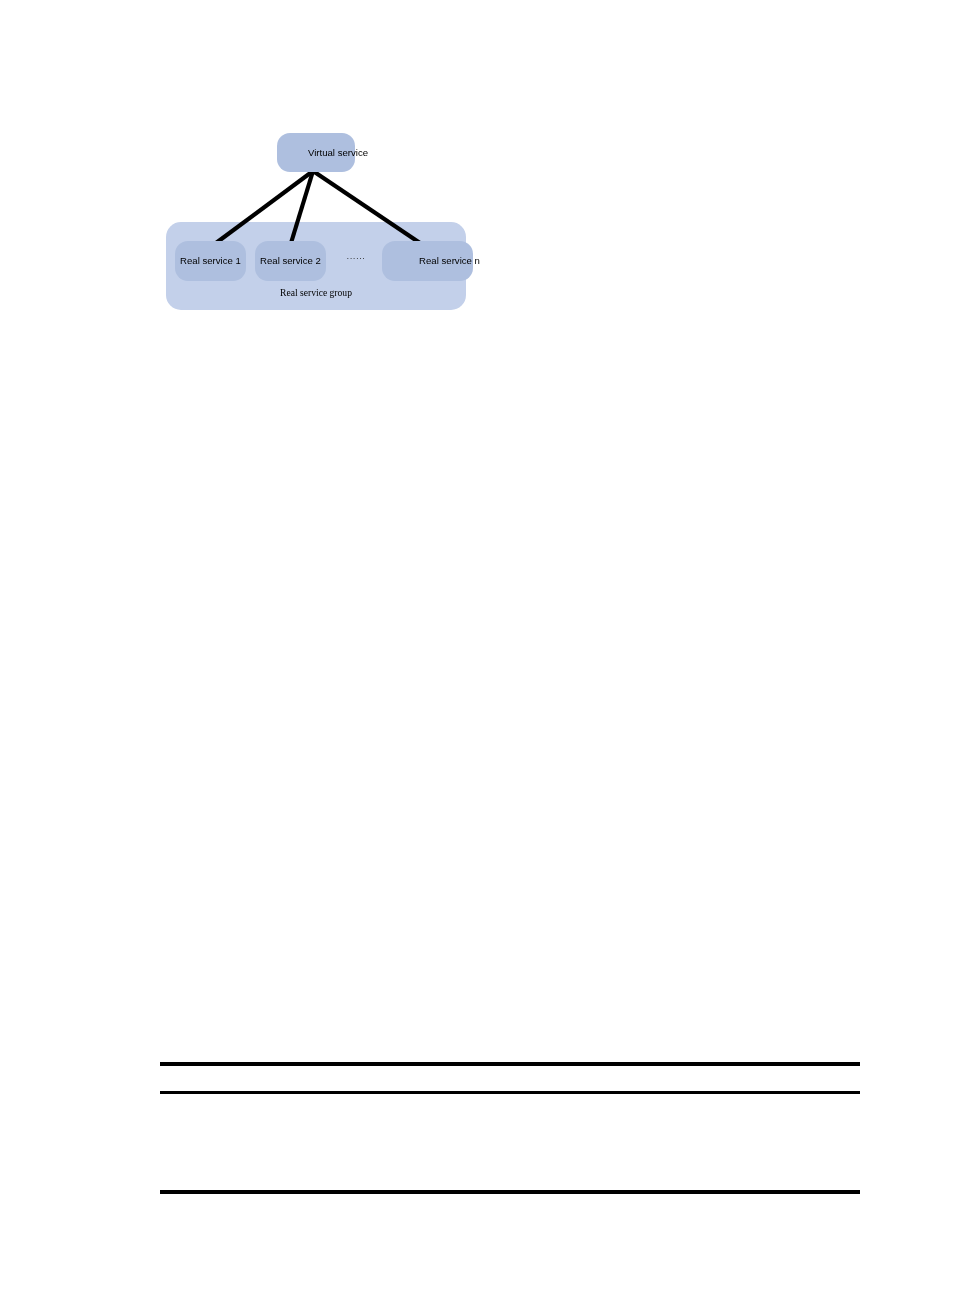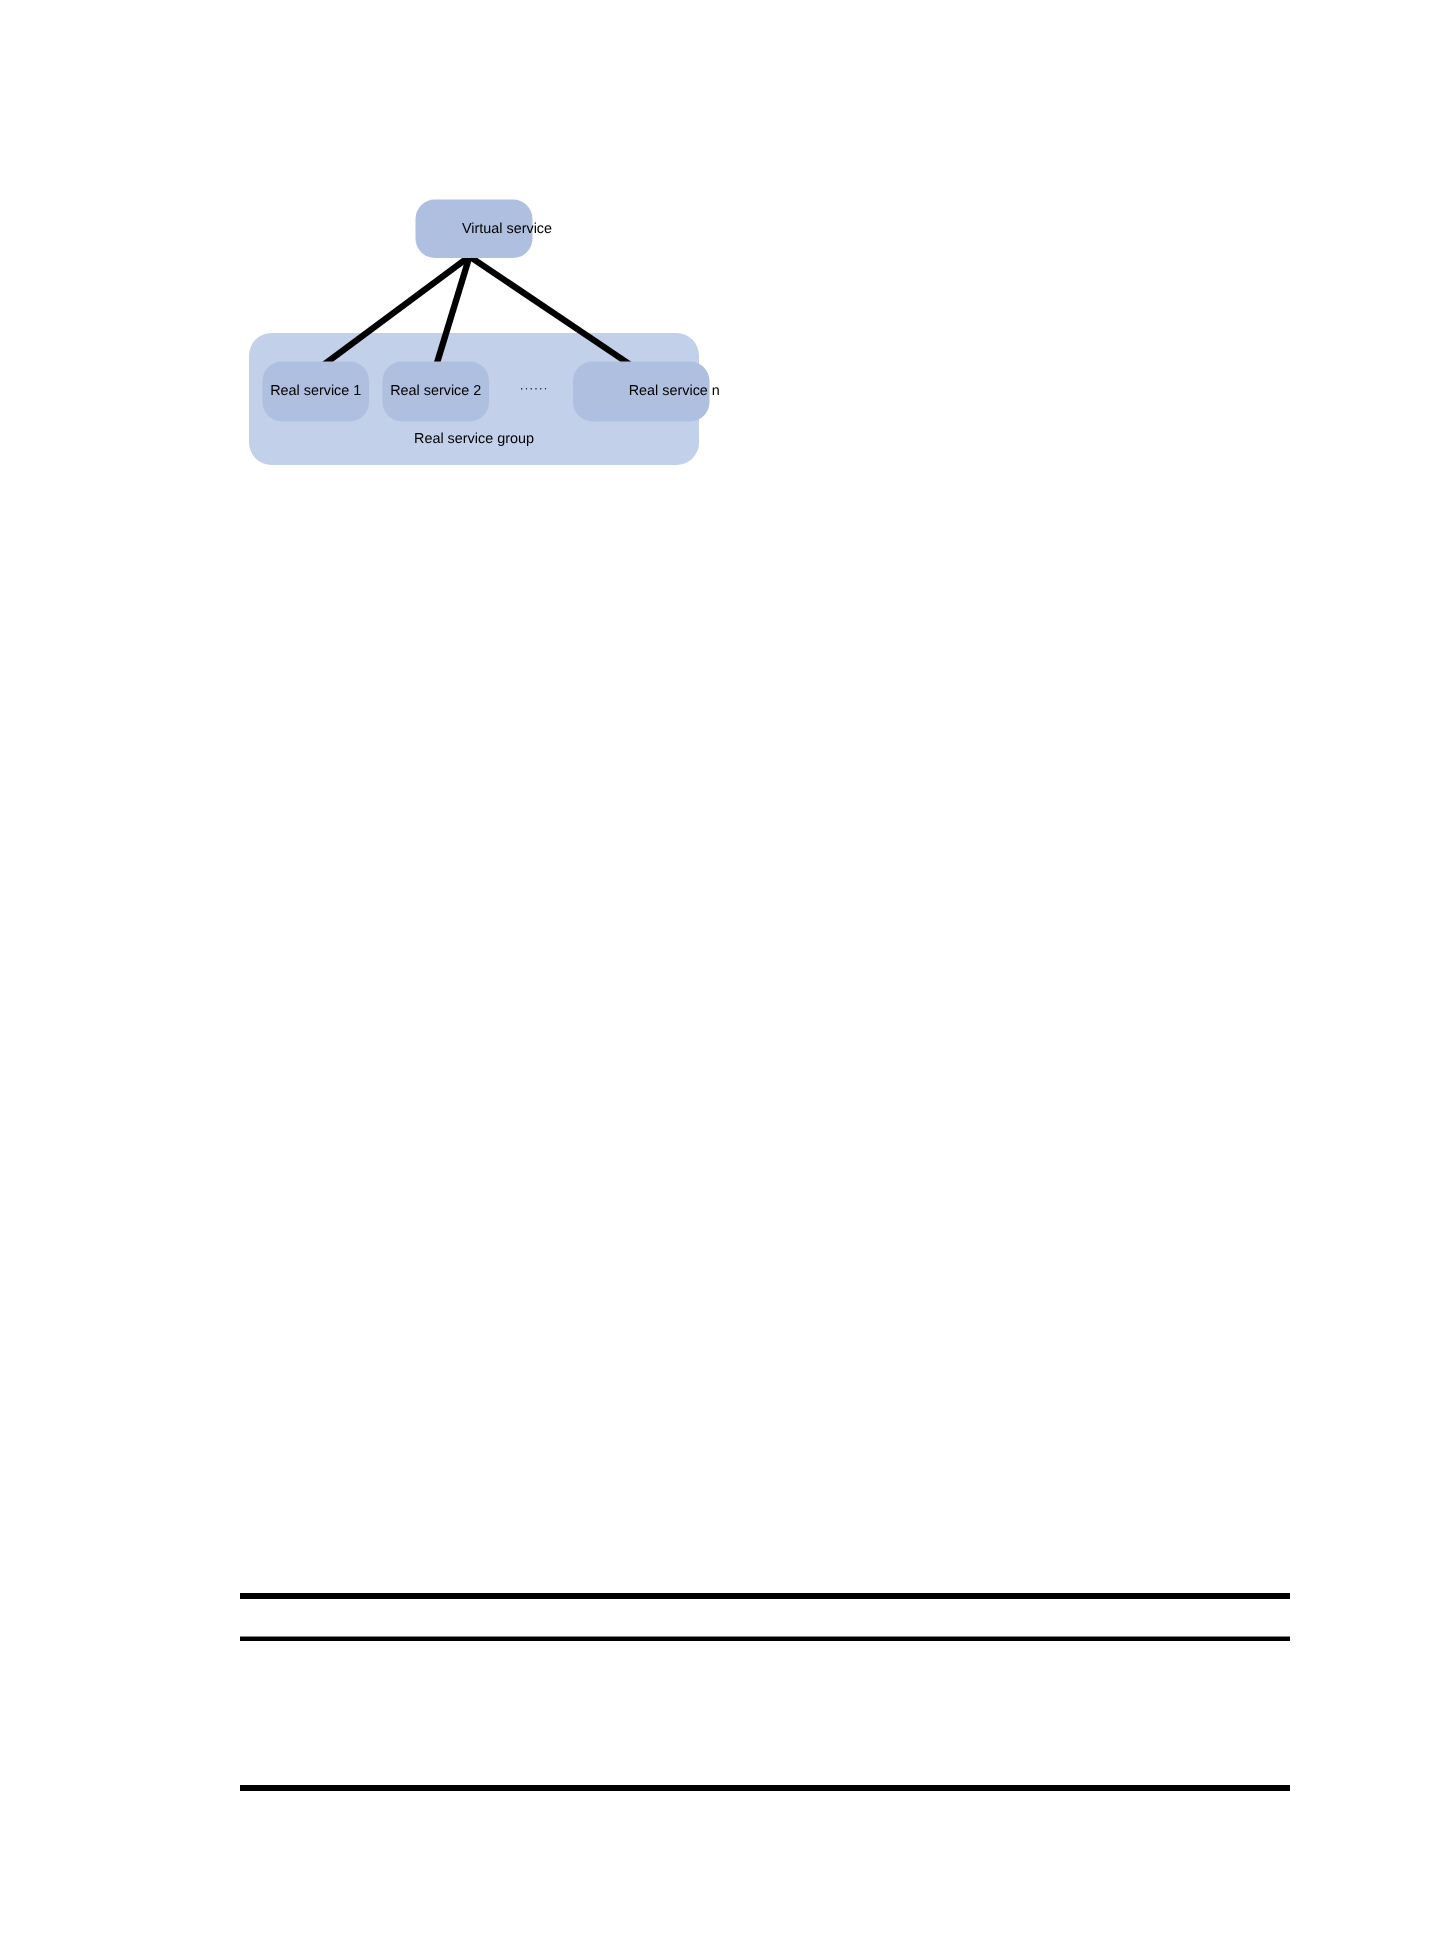--- a/index.html
+++ b/index.html
@@ -109,20 +109,21 @@
     position: absolute;
     left: 166px;
     top: 288px;
     width: 300px;
     text-align: center;
     font-size: 9.6px;
     color: #000000;
     line-height: 1;
     z-index: 3;
     white-space: nowrap;
+    font-family: Liberation Serif, serif;
   }
 
   #connectors {
     position: absolute;
     left: 0;
     top: 0;
     width: 954px;
     height: 340px;
     z-index: 2;
     overflow: visible;

